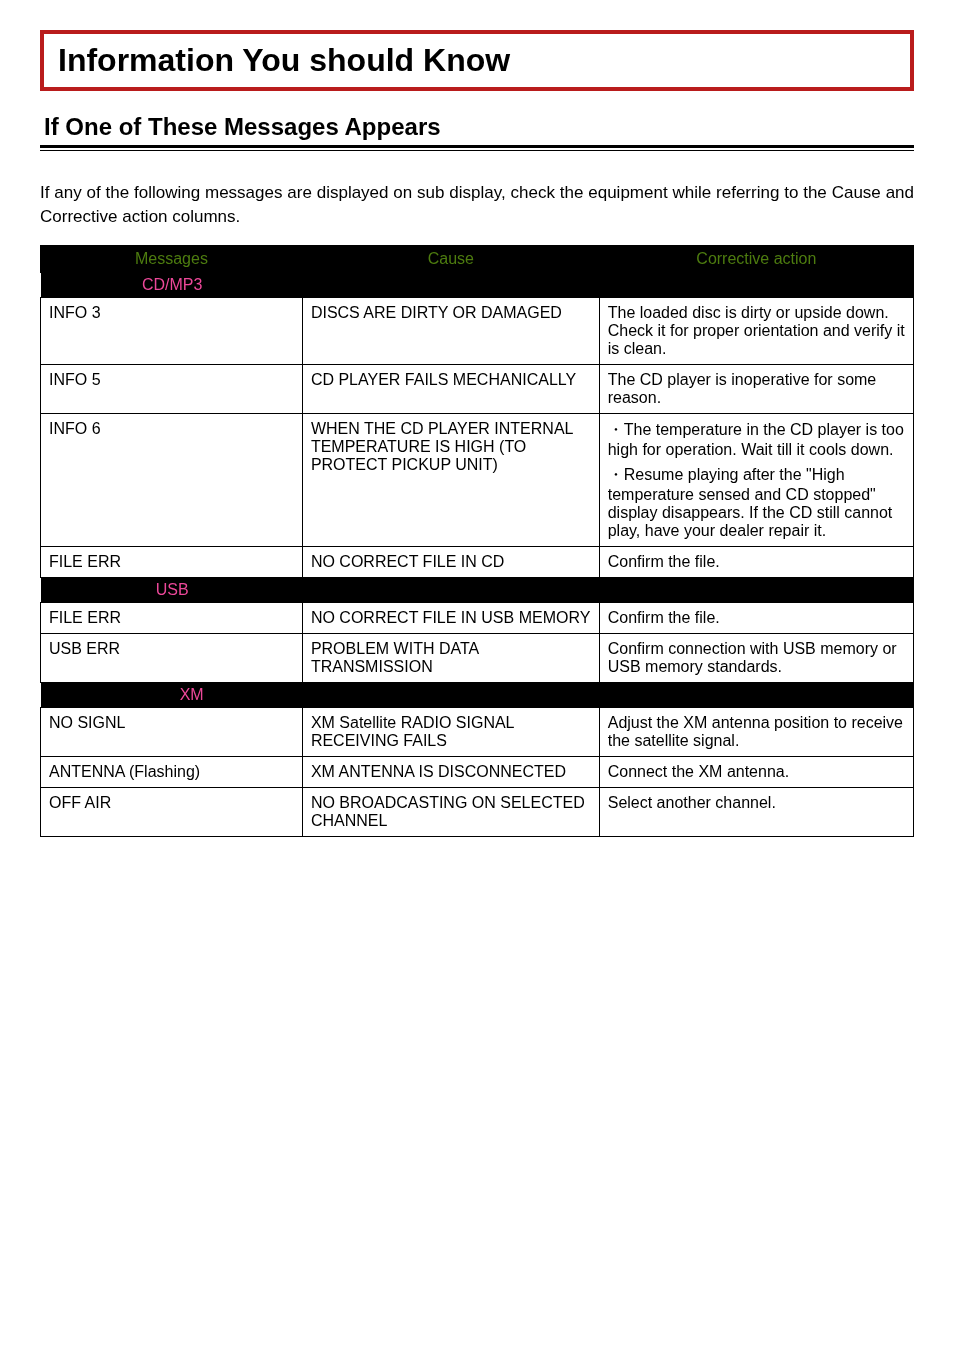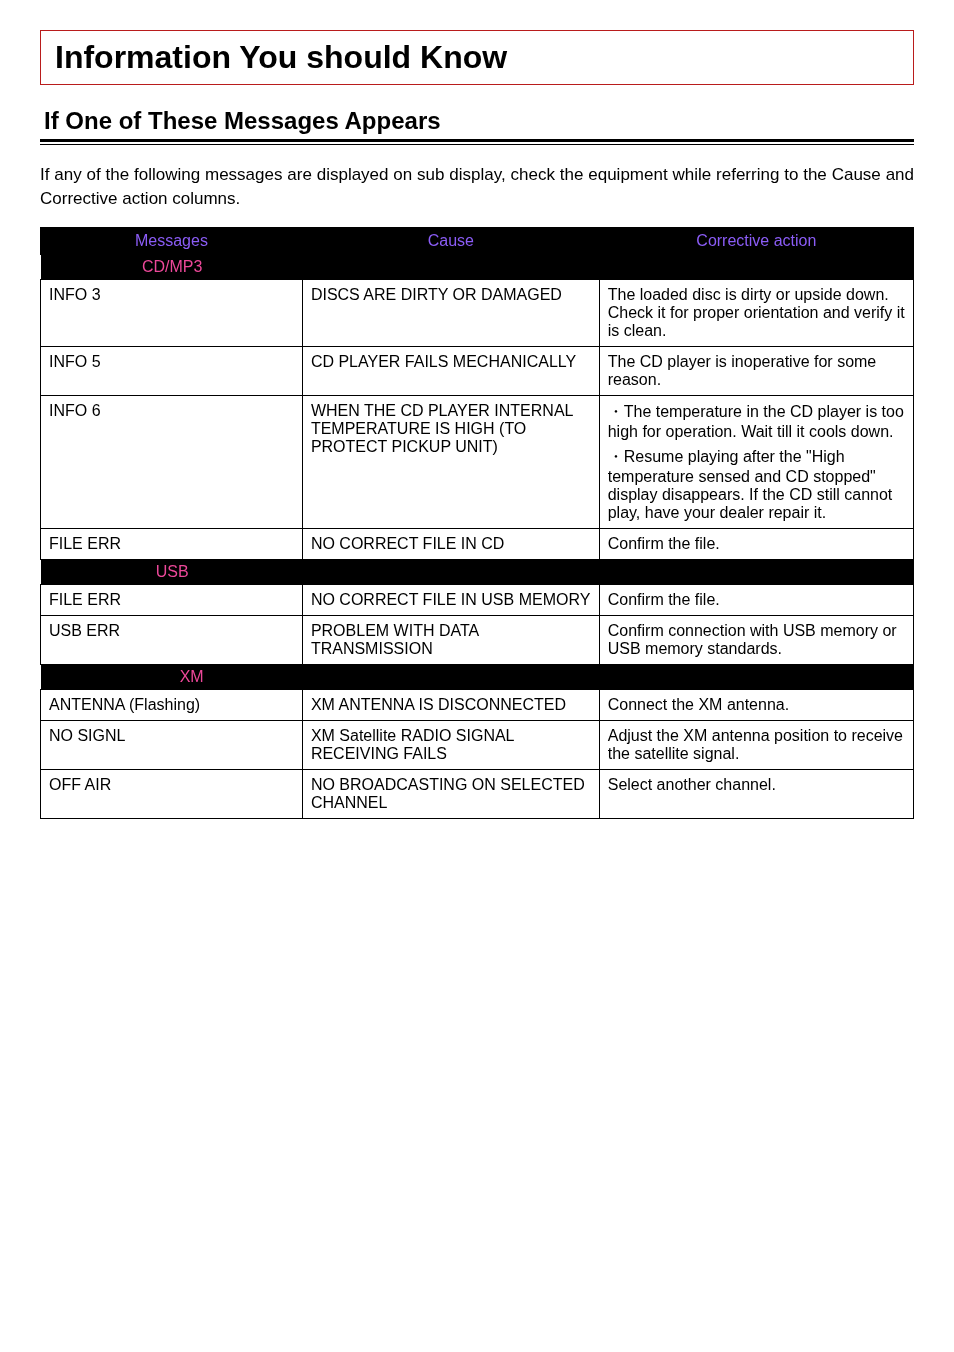--- a/index.html
+++ b/index.html
@@ -8,31 +8,31 @@
       box-sizing: border-box;
     }
     body {
       font-family: Arial, Helvetica, sans-serif;
       background: #fff;
       padding: 30px 40px;
       width: 954px;
       color: #000;
     }
     .main-title-box {
-      border: 1px solid #b91c1c;
+      border: 4px solid #b91c1c;
       padding: 8px 14px;
       margin-bottom: 22px;
     }
     .main-title {
       font-size: 32px;
       font-weight: bold;
     }
     .sub-heading-wrap {
       border-bottom: 1px solid #000;
-      margin-bottom: 18px;
+      margin-bottom: 30px;
     }
     .sub-heading-inner {
       border-bottom: 3px solid #000;
       padding-bottom: 4px;
       margin-bottom: 2px;
     }
     .sub-heading-text {
       font-size: 24px;
       font-weight: bold;
       padding-left: 4px;
@@ -49,21 +49,21 @@
     }
     th, td {
       border: 1.5px solid #000;
       padding: 6px 8px;
       font-size: 16px;
       vertical-align: top;
       text-align: left;
     }
     th {
       background: #000;
-      color: #8b5cf6;
+      color: #4d7c0f;
       font-weight: normal;
       text-align: center;
       padding: 4px 8px;
     }
     .col-messages { width: 30%; }
     .col-cause { width: 34%; }
     .col-action { width: 36%; }
     .section-tr td {
       padding: 0;
       border-left: 1.5px solid #000;
@@ -168,28 +168,28 @@
       </tr>
       <tr class="section-tr">
         <td colspan="3" class="section-td">
           <div class="section-bar">
             <div class="section-bar-label col-messages" style="width: 30%; padding-left: 47px;">XM</div>
             <div style="flex: 1 1 0%; background: rgb(0, 0, 0);"></div>
           </div>
         </td>
       </tr>
       <tr>
+        <td>NO SIGNL</td>
+        <td>XM Satellite RADIO SIGNAL RECEIVING FAILS</td>
+        <td>Adjust the XM antenna position to receive the satellite signal.</td>
+      </tr>
+      <tr>
         <td>ANTENNA (Flashing)</td>
         <td>XM ANTENNA IS DISCONNECTED</td>
         <td>Connect the XM antenna.</td>
-      </tr>
-      <tr>
-        <td>NO SIGNL</td>
-        <td>XM Satellite RADIO SIGNAL RECEIVING FAILS</td>
-        <td>Adjust the XM antenna position to receive the satellite signal.</td>
       </tr>
       <tr>
         <td>OFF AIR</td>
         <td>NO BROADCASTING ON SELECTED CHANNEL</td>
         <td>Select another channel.</td>
       </tr>
     </tbody>
 </table>
 
 </body></html>

